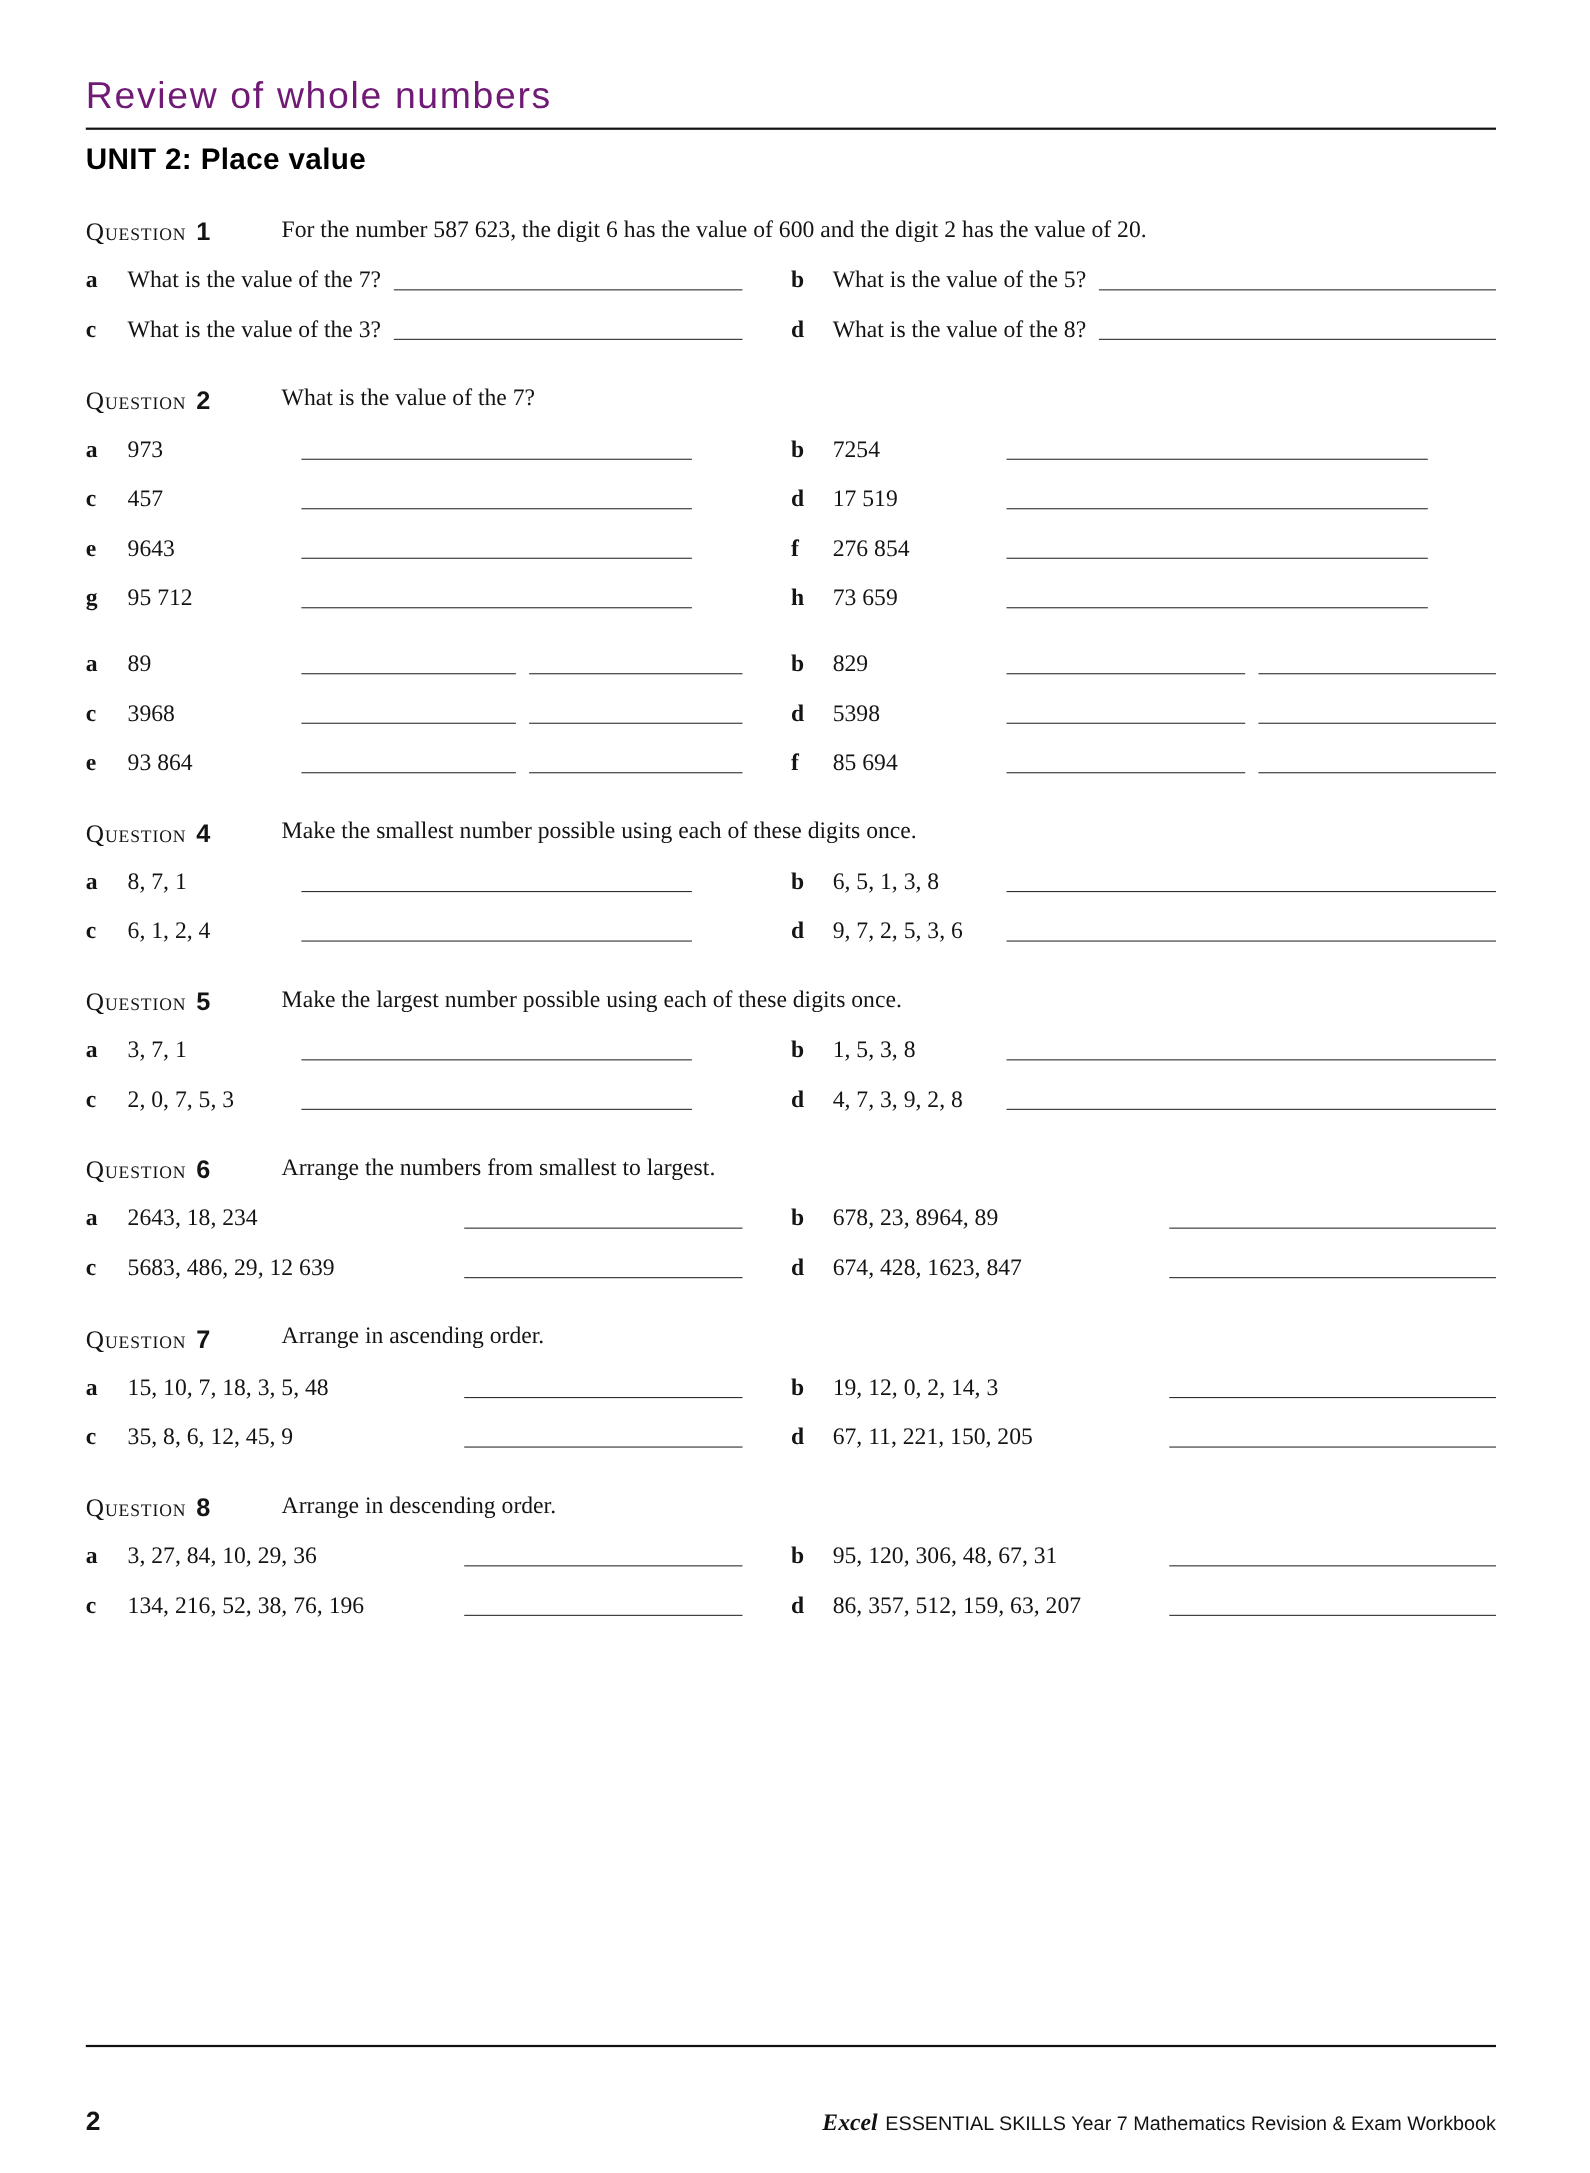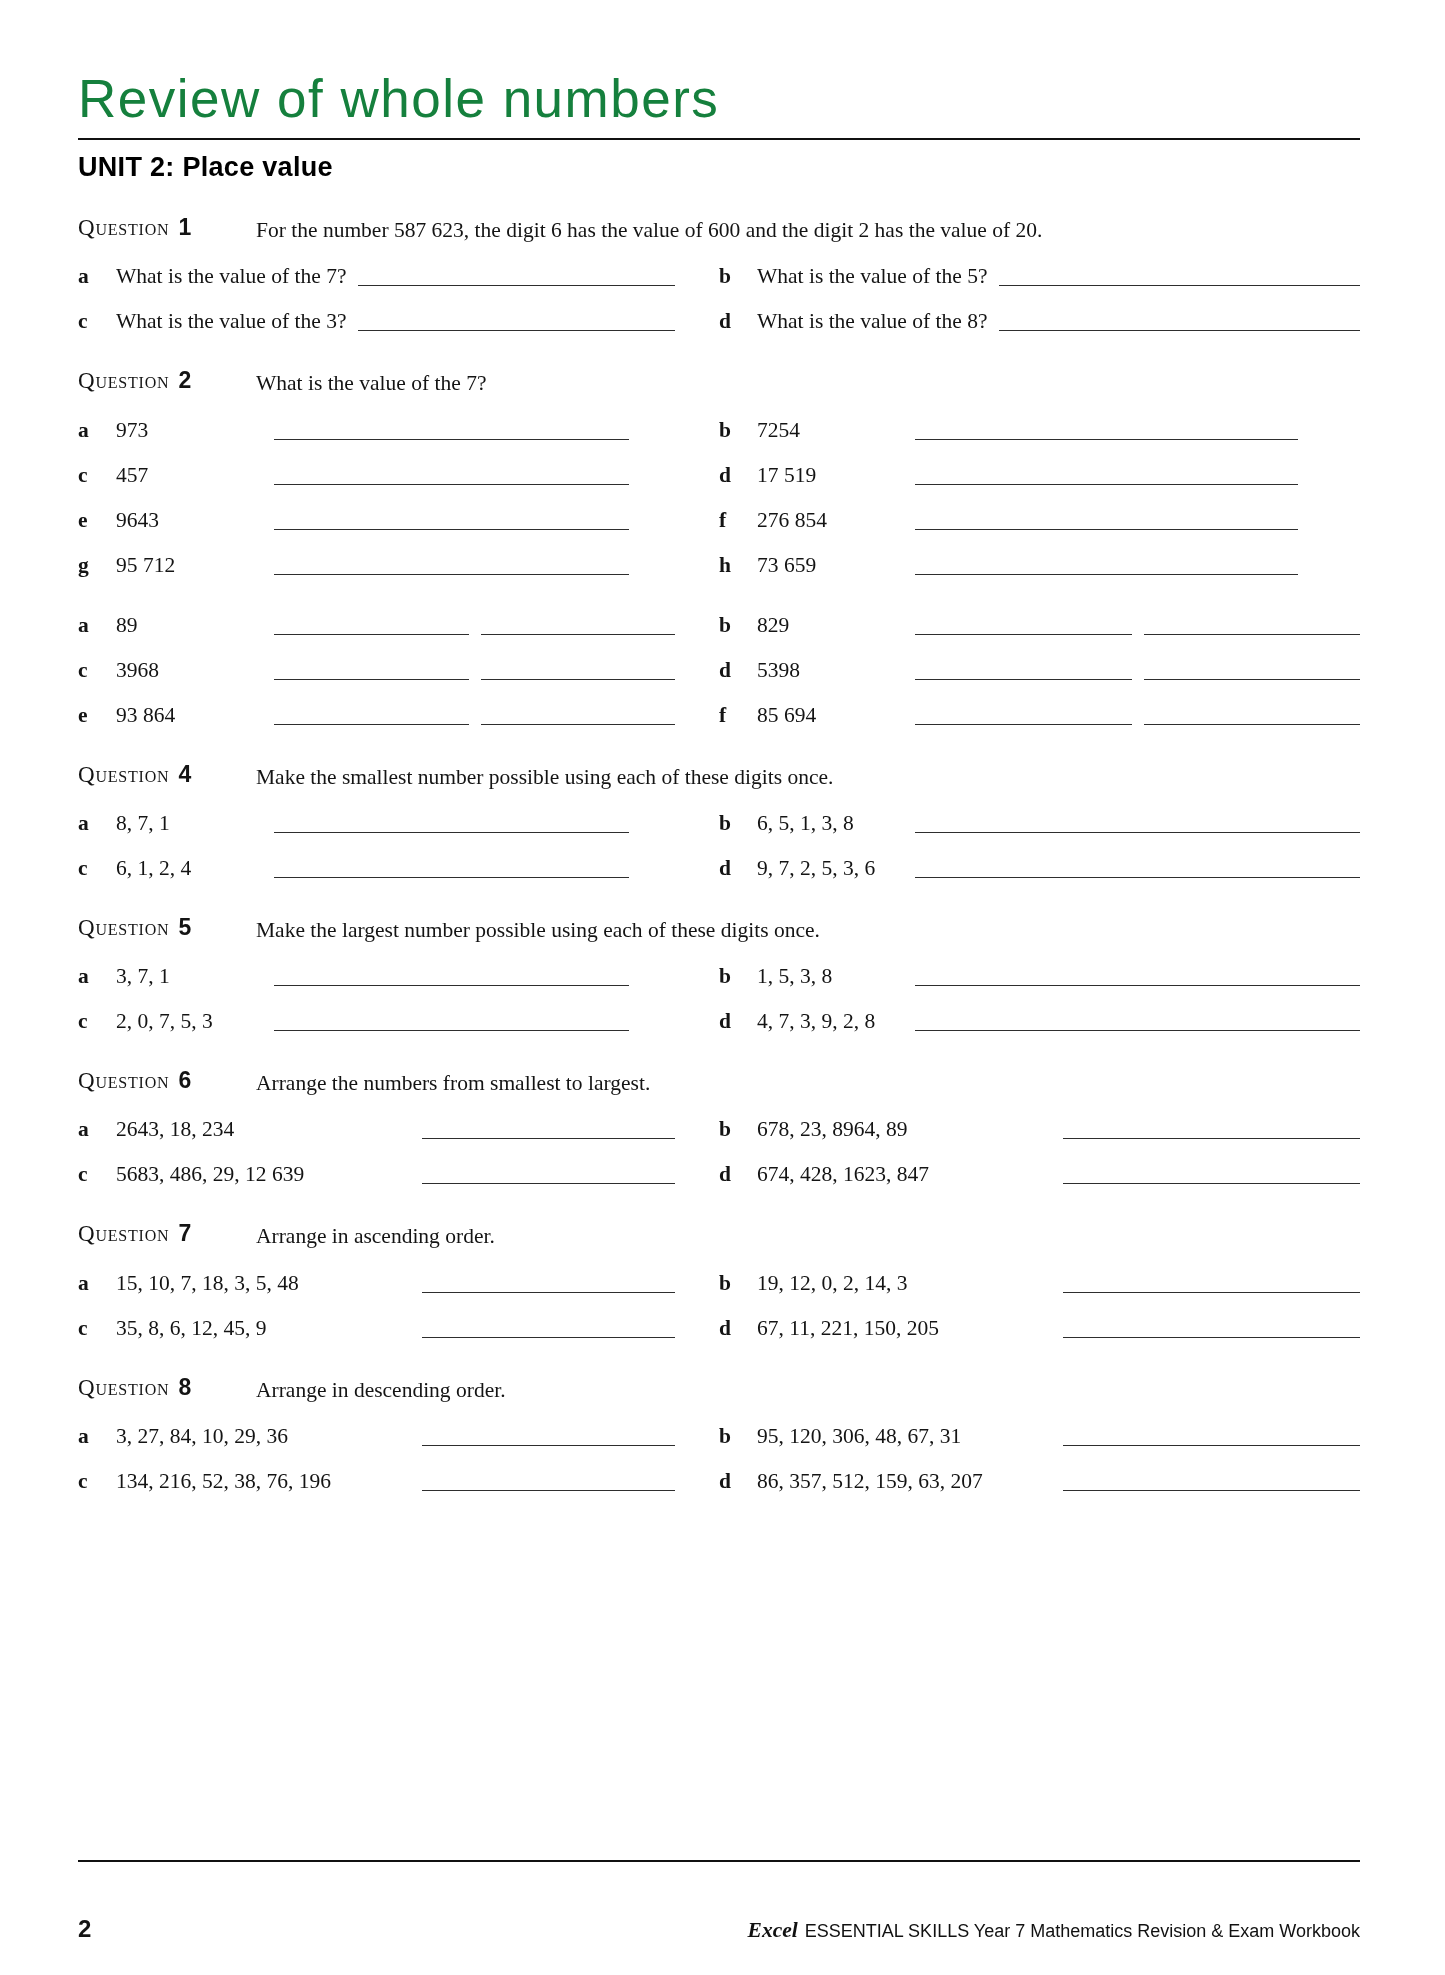--- a/index.html
+++ b/index.html
@@ -9,41 +9,41 @@
     position: relative;
     overflow: hidden;
     font-family: "Liberation Serif", serif;
     color: #141414;
   }
   .page { position: absolute; inset: 0; padding: 68px 85px 0 78px; }
 
   .title {
     font-family: "Liberation Sans", sans-serif;
     font-weight: 400;
-    font-size: 53px;
+    font-size: 34px;
     letter-spacing: 1.5px;
-    color: #15803d;
+    color: #701a75;
   }
   .title-rule { border: none; border-top: 2.5px solid #111; margin-top: 9px; }
 
   .unit-heading {
     font-family: "Liberation Sans", sans-serif;
     font-weight: 700;
     font-size: 27px;
     letter-spacing: .3px;
     width: 970px;
     text-align: left;
     margin-top: 12px;
     color: #000;
   }
 
   .questions { margin-top: 18px; }
   .question { margin-top: 31px; }
 
-  .q-header { display: flex; align-items: flex-start; }
+  .q-header { display: flex; align-items: flex-end; }
   .q-label-wrap { flex: 0 0 178px; white-space: nowrap; }
   .q-label { font-variant: small-caps; font-size: 23px; letter-spacing: .8px; }
   .q-number {
     font-family: "Liberation Sans", sans-serif;
     font-weight: 700; font-size: 23px; margin-left: 9px;
   }
   .q-prompt { font-size: 21.5px; line-height: 1.5; max-width: 880px; }
 
   .q-items { margin-top: 4px; }
   .item-row { display: flex; margin-top: 16px; }

